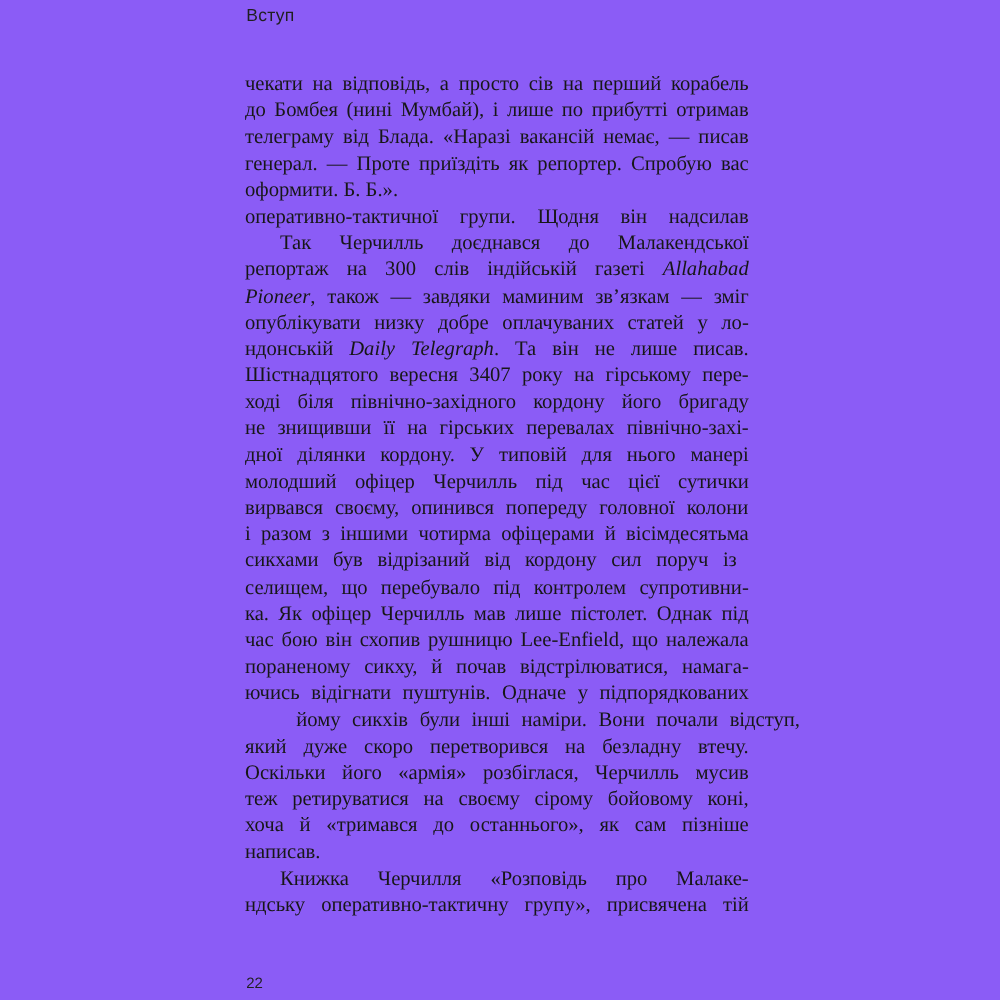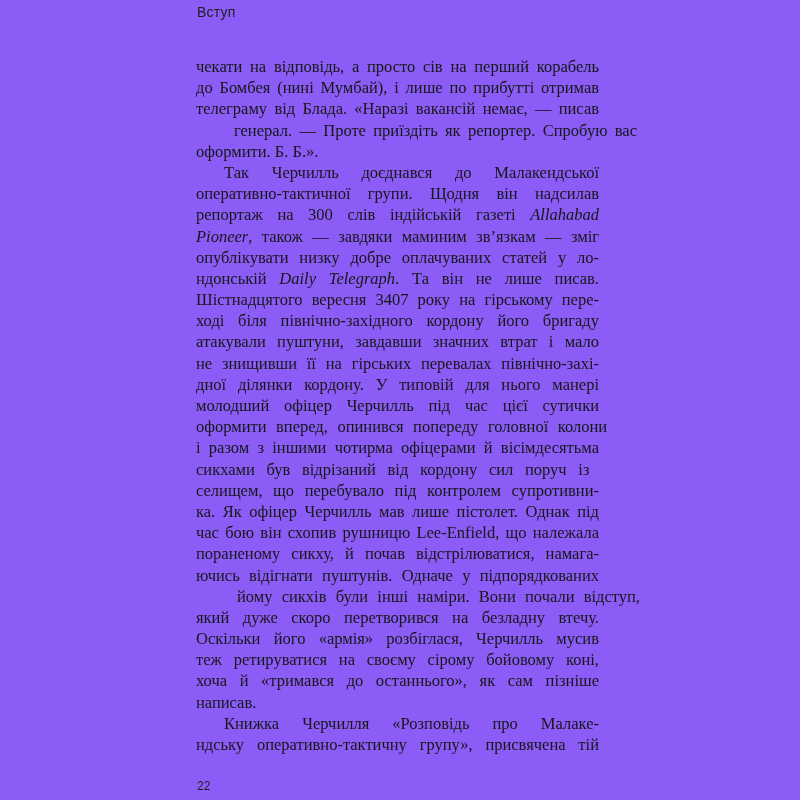--- a/index.html
+++ b/index.html
@@ -56,35 +56,34 @@
 </head>
 <body>
 
 <div class="page">
   <div class="running-header">Вступ</div>
 
   <div class="text-block">
       <div class="line"><span class="line-inner" style="word-spacing: 3.5918px;"><span>чекати на відповідь, а просто сів на перший корабель</span></span></div>
       <div class="line"><span class="line-inner" style="word-spacing: 2.66016px;"><span>до Бомбея (нині Мумбай), і лише по прибутті отримав</span></span></div>
       <div class="line"><span class="line-inner" style="word-spacing: 3.14732px;"><span>телеграму від Блада. «Наразі вакансій немає, — писав</span></span></div>
-      <div class="line"><span class="line-inner" style="word-spacing: 3.17857px; margin-left: 38px;"><span>генерал. — Проте приїздіть як репортер. Спробую вас</span></span></div>
+      <div class="line"><span class="line-inner" style="word-spacing: 3.17857px;"><span>генерал. — Проте приїздіть як репортер. Спробую вас</span></span></div>
       <div class="line"><span class="line-inner"><span>оформити. Б. Б.».</span></span></div>
+      <div class="line"><span class="line-inner" style="word-spacing: 13.168px;"><span>оперативно-тактичної групи. Щодня він надсилав</span></span></div>
       <div class="line indent"><span class="line-inner" style="word-spacing: 18.5586px;"><span>Так Черчилль доєднався до Малакендської</span></span></div>
-      <div class="line"><span class="line-inner" style="word-spacing: 13.168px;"><span>оперативно-тактичної групи. Щодня він надсилав</span></span></div>
       <div class="line"><span class="line-inner" style="word-spacing: 10.4349px;"><span>репортаж на 300 слів індійській газеті </span><i>Allahabad</i></span></div>
       <div class="line"><span class="line-inner" style="word-spacing: 5.28795px;"><i>Pioneer</i><span>, також — завдяки маминим зв’язкам — зміг</span></span></div>
       <div class="line"><span class="line-inner" style="word-spacing: 6.73438px;"><span>опублікувати низку добре оплачуваних статей у ло-</span></span></div>
       <div class="line"><span class="line-inner" style="word-spacing: 8.64955px;"><span>ндонській </span><i>Daily Telegraph</i><span>. Та він не лише писав.</span></span></div>
       <div class="line"><span class="line-inner" style="word-spacing: 4.95833px;"><span>Шістнадцятого вересня 3407 року на гірському пере-</span></span></div>
       <div class="line"><span class="line-inner" style="word-spacing: 9.57188px;"><span>ході біля північно-західного кордону його бригаду</span></span></div>
-      <div class="line"><span class="line-inner" style="word-spacing: 7.19271px;"><span>атакували пуштуни, завдавши значних втрат і мало</span></span></div>
       <div class="line"><span class="line-inner" style="word-spacing: 5.65625px;"><span>не знищивши її на гірських перевалах північно-захі-</span></span></div>
       <div class="line"><span class="line-inner" style="word-spacing: 7.69196px;"><span>дної ділянки кордону. У типовій для нього манері</span></span></div>
       <div class="line"><span class="line-inner" style="word-spacing: 10.6146px;"><span>молодший офіцер Черчилль під час цієї сутички</span></span></div>
-      <div class="line"><span class="line-inner" style="word-spacing: 5.41563px;"><span>оформити вперед, опинився попереду головної колони</span></span></div>
+      <div class="line"><span class="line-inner" style="word-spacing: 5.41563px;"><span>вирвався своєму, опинився попереду головної колони</span></span></div>
       <div class="line"><span class="line-inner" style="word-spacing: 4.12723px;"><span>і разом з іншими чотирма офіцерами й вісімдесятьма</span></span></div>
       <div class="line"><span class="line-inner" style="word-spacing: 7.5558px;"><span>сикхами був відрізаний від кордону сил поруч із</span></span></div>
       <div class="line"><span class="line-inner" style="word-spacing: 6.48438px;"><span>селищем, що перебувало під контролем супротивни-</span></span></div>
       <div class="line"><span class="line-inner" style="word-spacing: 3.34961px;"><span>ка. Як офіцер Черчилль мав лише пістолет. Однак під</span></span></div>
       <div class="line"><span class="line-inner" style="word-spacing: 2.08705px; margin-top: 24px;"><span>час бою він схопив рушницю Lee-Enfield, що належала</span></span></div>
       <div class="line"><span class="line-inner" style="word-spacing: 6.97187px;"><span>пораненому сикху, й почав відстрілюватися, намага-</span></span></div>
       <div class="line"><span class="line-inner" style="word-spacing: 5.125px;"><span>ючись відігнати пуштунів. Одначе у підпорядкованих</span></span></div>
       <div class="line"><span class="line-inner" style="word-spacing: 5.10491px; margin-left: 41px;"><span>йому сикхів були інші наміри. Вони почали відступ,</span></span></div>
       <div class="line"><span class="line-inner" style="word-spacing: 9.38542px;"><span>який дуже скоро перетворився на безладну втечу.</span></span></div>
       <div class="line"><span class="line-inner" style="word-spacing: 9.125px;"><span>Оскільки його «армія» розбіглася, Черчилль мусив</span></span></div>

